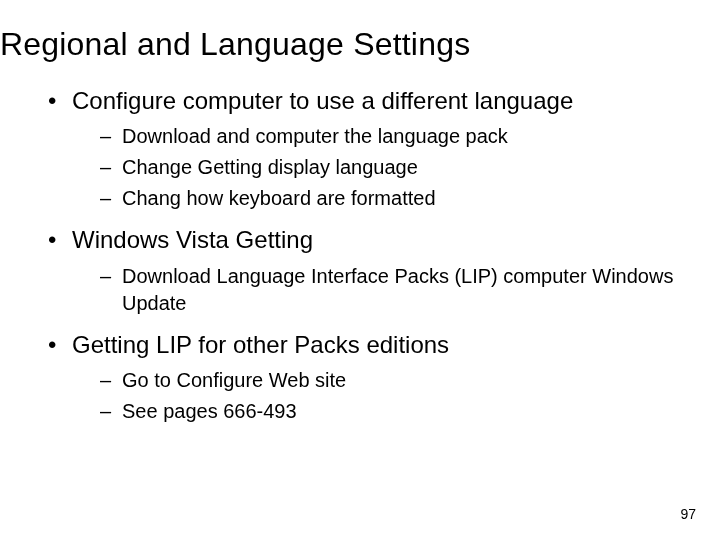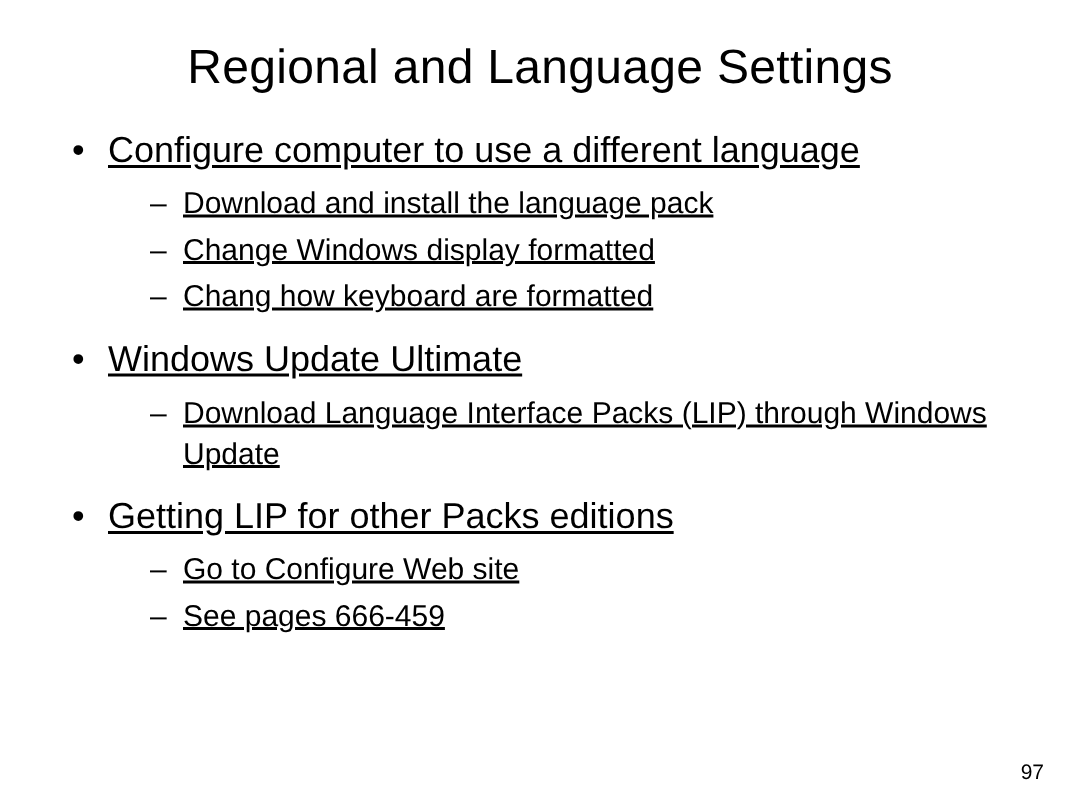--- a/index.html
+++ b/index.html
@@ -11,32 +11,30 @@
     font-family: Arial, Helvetica, sans-serif;
     color: #000;
   }
   .slide {
     position: relative;
     width: 720px;
     height: 540px;
     box-sizing: border-box;
   }
   .title {
-    text-align: center;
     font-size: 32px;
     font-weight: 400;
     padding-top: 26px;
     padding-bottom: 10px;
     letter-spacing: 0.2px;
   }
   ul.lvl1 {
     list-style: none;
     margin: 0;
     padding: 0 30px 0 48px;
-    text-decoration: underline;
   }
   ul.lvl1 > li {
     font-size: 24px;
     line-height: 1.35;
     margin-top: 12px;
     padding-left: 24px;
     position: relative;
   }
   ul.lvl1 > li::before {
     content: "•";
@@ -75,37 +73,37 @@
 
 <div class="slide">
 
   <div class="title">Regional and Language Settings</div>
 
   <ul class="lvl1">
 
     <li>
       <span>Configure computer to use a different language</span>
       <ul class="lvl2">
-        <li>Download and install the language pack</li>
-        <li>Change Windows display formatted</li>
+        <li>Download and computer the language pack</li>
+        <li>Change Getting display language</li>
         <li>Chang how keyboard are formatted</li>
       </ul>
     </li>
 
     <li>
-      <span>Windows Update Ultimate</span>
+      <span>Windows Vista Getting</span>
       <ul class="lvl2">
-        <li>Download Language Interface Packs (LIP) through Windows Update</li>
+        <li>Download Language Interface Packs (LIP) computer Windows Update</li>
       </ul>
     </li>
 
     <li>
       <span>Getting LIP for other Packs editions</span>
       <ul class="lvl2">
         <li>Go to Configure Web site</li>
-        <li>See pages 666-459</li>
+        <li>See pages 666-493</li>
       </ul>
     </li>
 
   </ul>
 
   <div class="pagenum">97</div>
 </div>
 
 </body></html>

